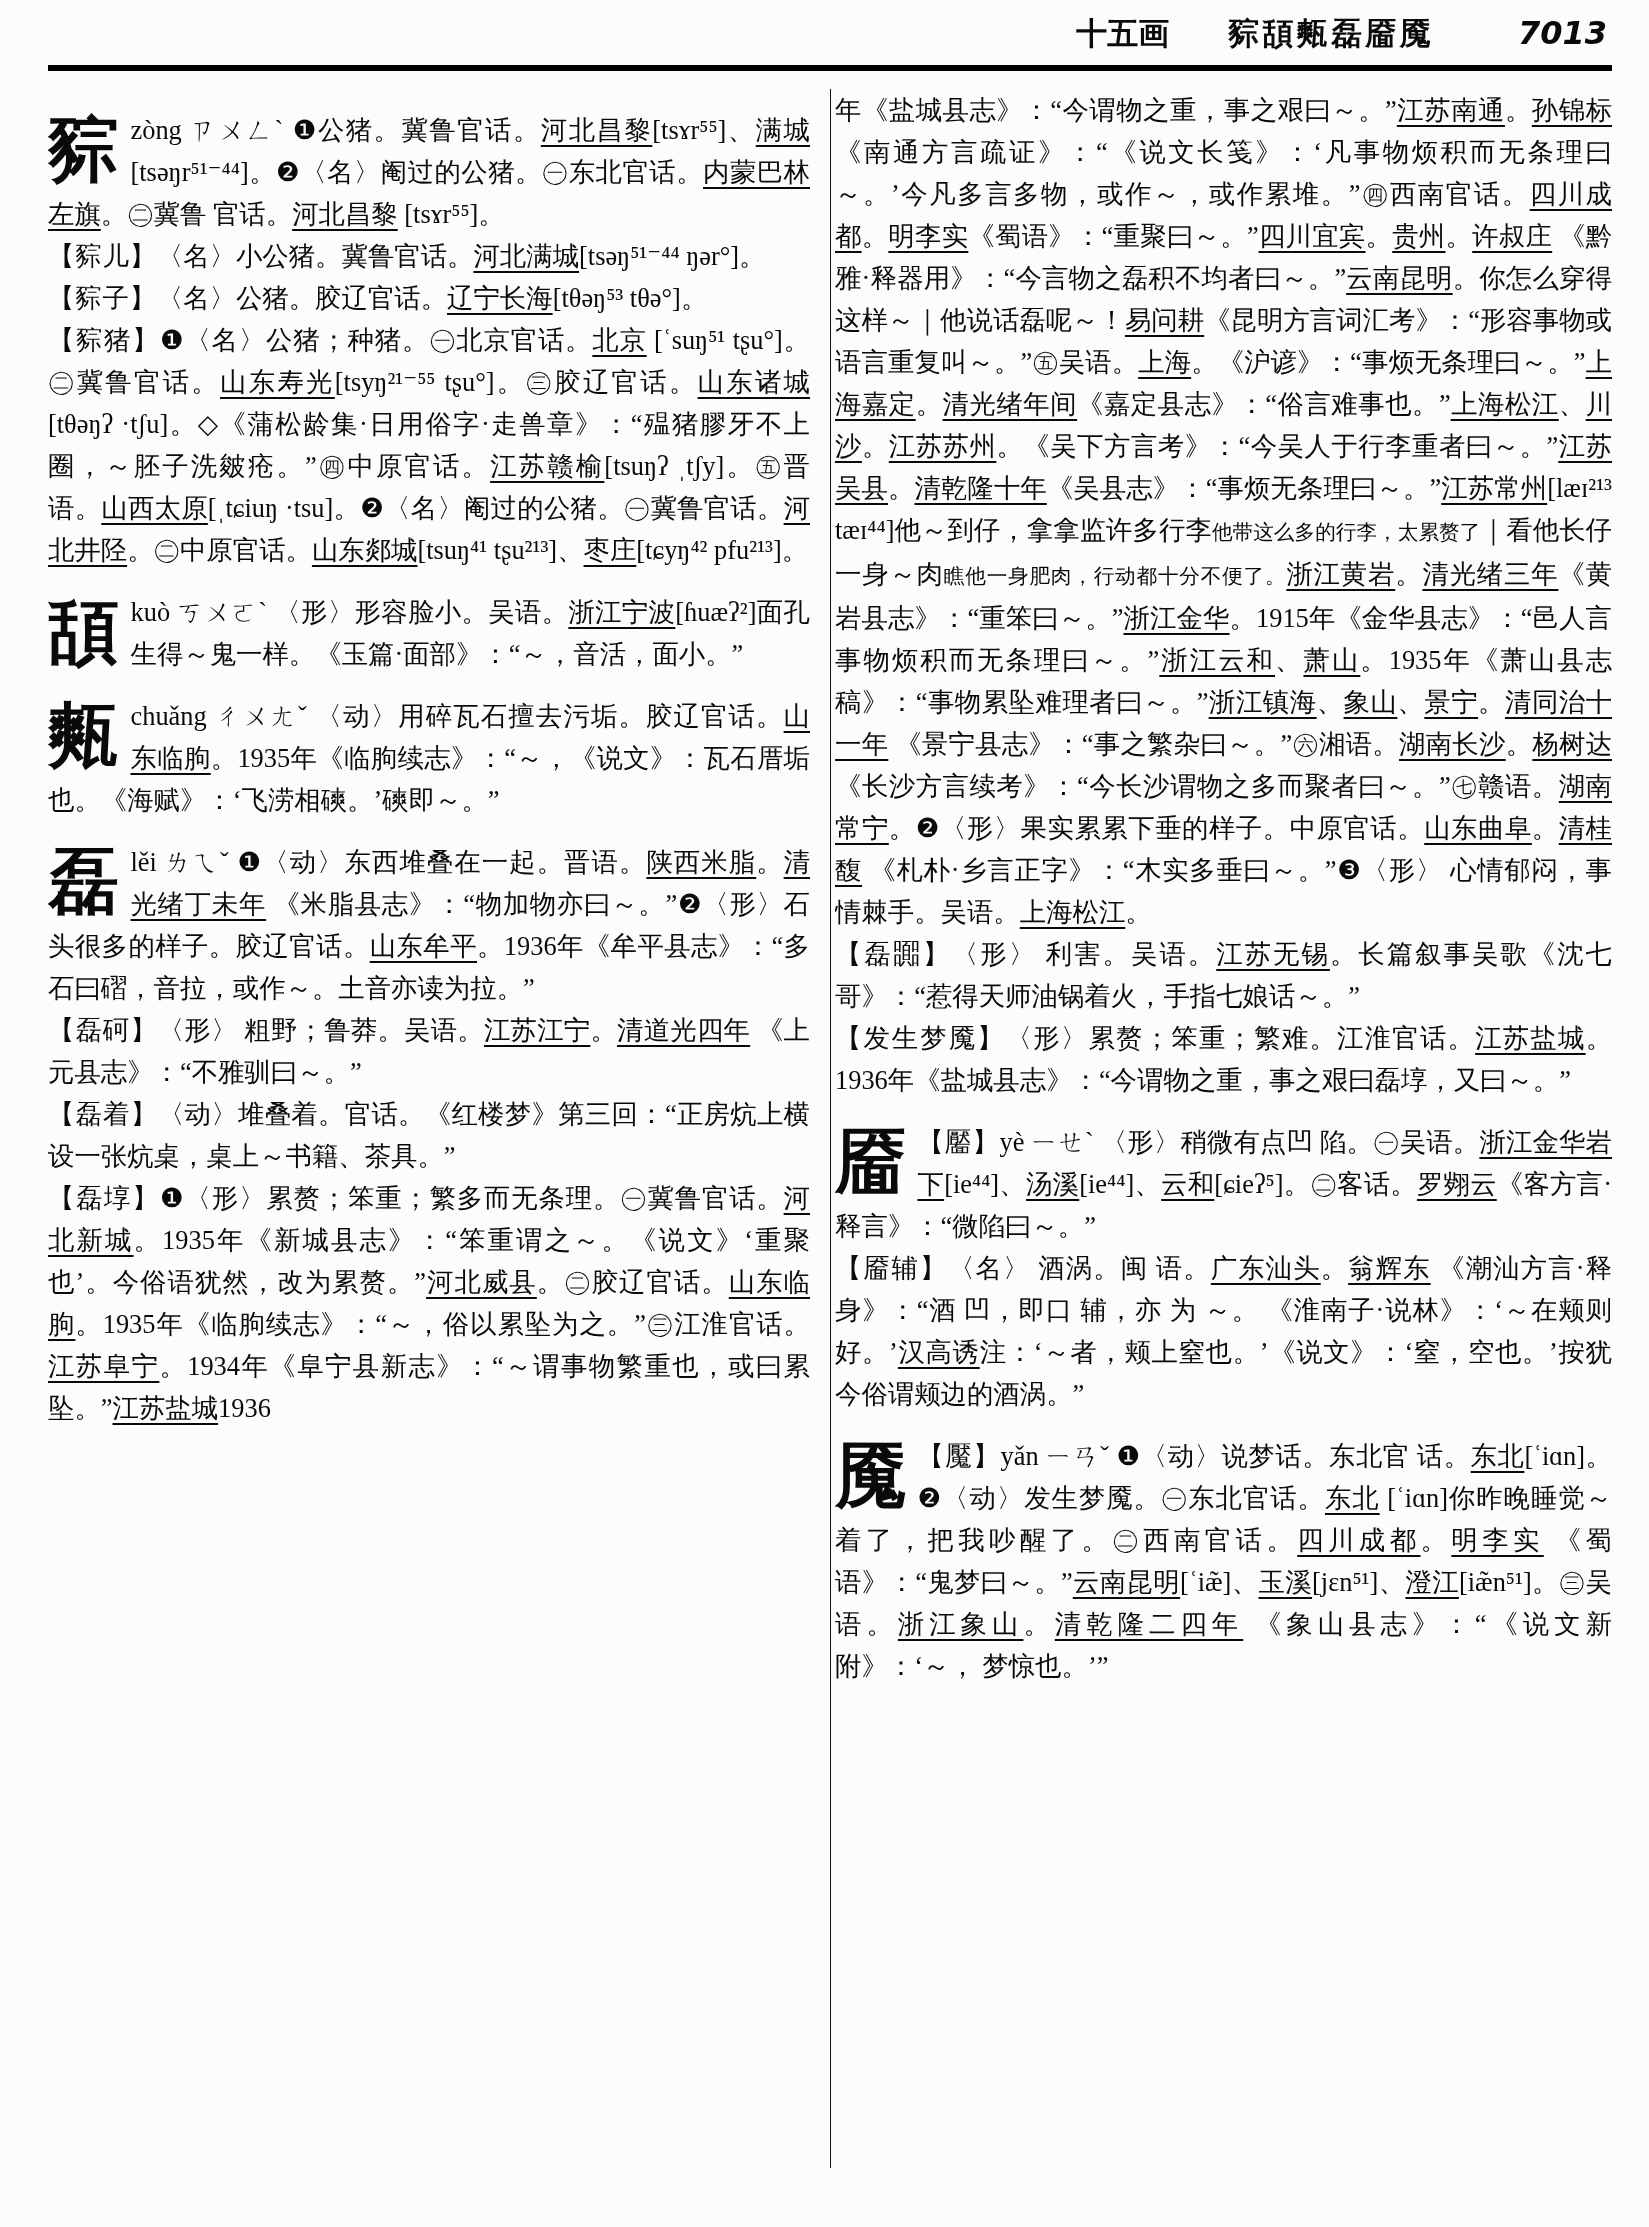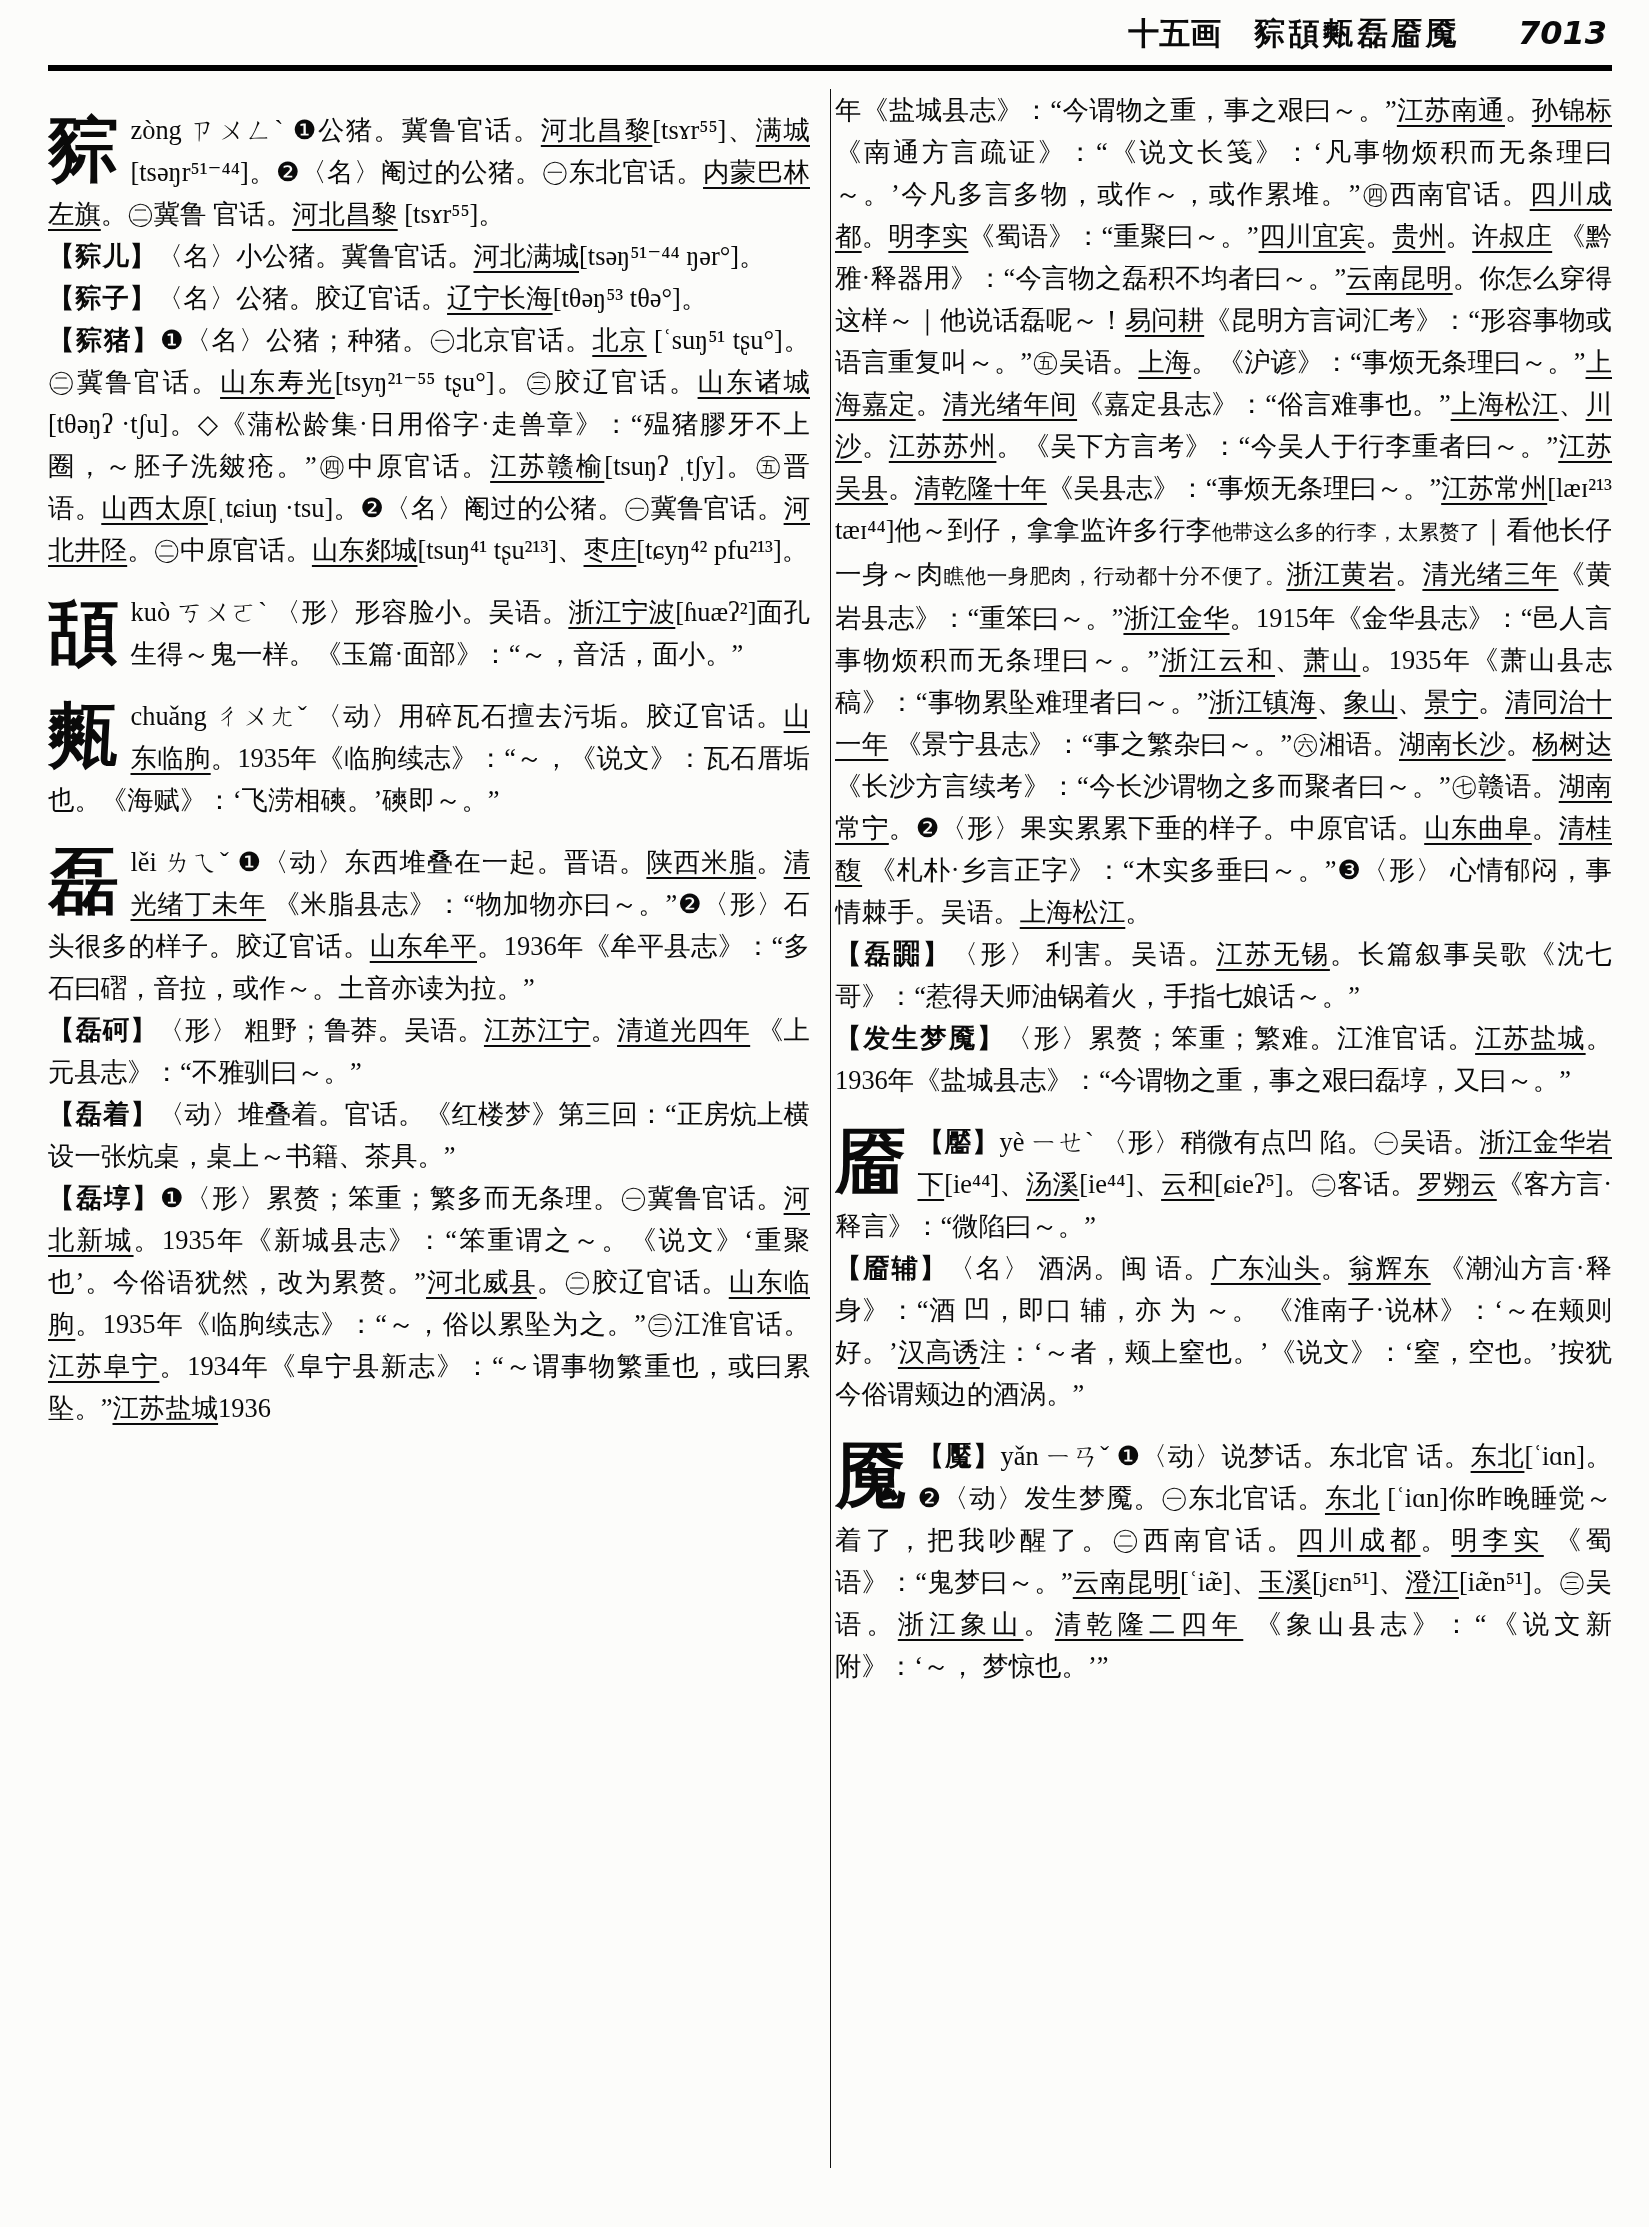--- a/index.html
+++ b/index.html
@@ -1,35 +1,35 @@
 <!DOCTYPE html>
 <html style="font-size:13.2px"><head>
 <meta charset="utf-8">
 <style>
   html,body{margin:0;padding:0;background:#e8e8e4;}
   body{width:1650px;height:2227px;overflow:hidden;
        font-family:"Liberation Serif","DejaVu Serif",serif;color:#0a0a0a;}
   .page{width:1650px;height:2227px;background:#fcfcfa;box-sizing:border-box;
         padding:13.2px 38px 16.5px 48px;overflow:hidden;}
   .header{display:flex;justify-content:flex-end;align-items:baseline;
-          padding-right:5px;gap:58px;}
+          padding-right:5px;gap:84px;}
   .header .hwords{font-size:31px;font-weight:bold;letter-spacing:3.3px;text-align:center;}
   .header .hsec{font-size:31px;font-weight:bold;margin-right:-25px;}
   .header .pagenum{font-size:32px;font-weight:bold;font-style:italic;
                    font-family:"DejaVu Sans","Liberation Sans",sans-serif;}
   .rule{border-top:6.6px solid #000;margin-top:10px;}
   .cols{display:flex;margin-top:18px;height:2079px;overflow:hidden;}
   .col{width:50%;box-sizing:border-box;}
   .col-left{padding-right:20px;}
   .col-right{padding-left:4px;border-left:1.6px solid #111;}
   .para{font-size:26.4px;line-height:42px;text-align:justify;overflow:hidden;}
   .para.head{margin-top:20px;}
   .big{float:left;font-size:71px;line-height:76px;font-weight:bold;
        margin:3.3px 11.5px 0 0;}
-  .b{font-weight:bold;letter-spacing:0.8px;}
+  .b{font-weight:normal;letter-spacing:0.8px;}
   .u{text-decoration:underline;text-decoration-thickness:1.6px;text-underline-offset:5.8px;}
   .sm{font-size:20.6px;}
 </style>
 </head>
 <body>
 
 <div class="page">
   <div class="header">
     <span class="hsec">十五画</span>
     <span class="hwords">䝋頢㼽磊靥魇</span>

